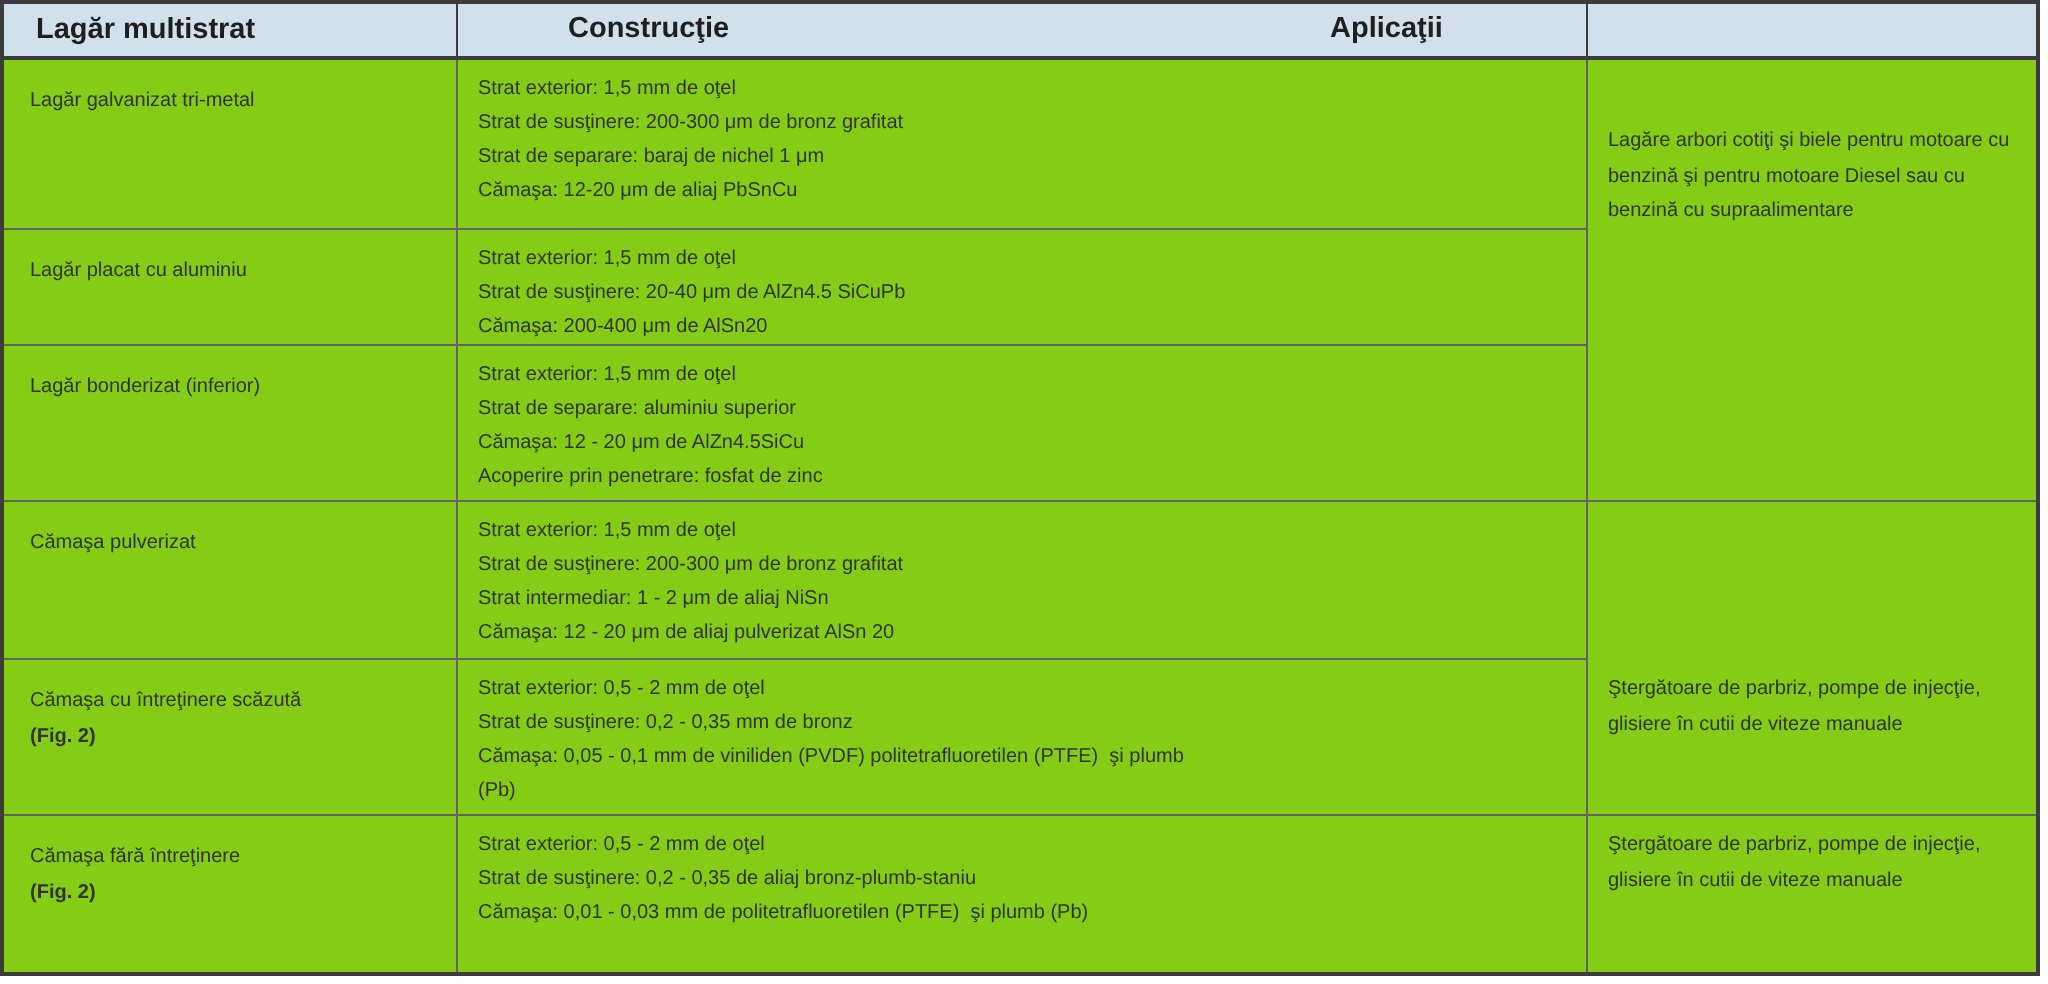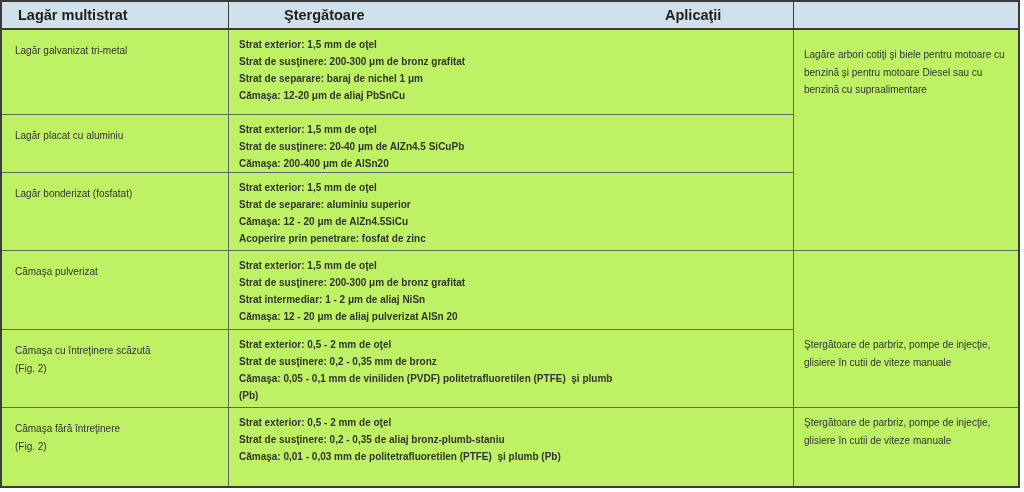--- a/index.html
+++ b/index.html
@@ -14,21 +14,21 @@
     width:1024px;height:492px;overflow:hidden;
     font-family:"Liberation Sans","DejaVu Sans",sans-serif;
     color:var(--text);
   }
   .table{
     width:1020px;height:488px;
     display:grid;
     grid-template-columns:227px 565px 1fr;
     grid-template-rows:28px 85px 58px 78px 79px 78px 78px;
     border:2px solid var(--line-dark);
-    background:#bef264;
+    background:#84cc16;
   }
   .cell{
     border-right:1px solid var(--line);
     border-bottom:1px solid var(--line);
     font-size:10px;
     line-height:17px;
     overflow:hidden;
   }
   .c3{border-right:none;}
   .lastrow{border-bottom:none;}
@@ -44,46 +44,45 @@
   }
   .header.h1{padding-left:16px;}
   .header.h2{position:relative;}
   .hlabel{position:absolute;top:50%;transform:translateY(-50%);white-space:nowrap;}
   .hlabel.construct{left:55px;}
   .hlabel.apps{left:436px;}
   .name{
     padding:12px 10px 0 13px;
     line-height:18px;
   }
-  .name .note{font-weight:400;}
+  .name .note{font-weight:700;}
   .cons{
     padding:6px 10px 16px 10px;
     line-height:17px;
     white-space:pre-line;
-    font-weight:bold;
   }
   .app{
     padding:6px 8px 0 10px;
     line-height:17.5px;
   }
   .app.merged{
     grid-area:2 / 3 / 5 / 4;
-    padding-top:16px;
+    padding-top:32px;
   }
 </style>
 </head>
 <body>
 
 <div class="table">
 
   <div class="cell header h1" style="grid-area:1/1">
     <span>Lagăr multistrat</span>
   </div>
   <div class="cell header h2" style="grid-area:1/2">
-    <span class="hlabel construct">Ştergătoare</span>
+    <span class="hlabel construct">Construcţie</span>
     <span class="hlabel apps">Aplicaţii</span>
   </div>
   <div class="cell header c3" style="grid-area:1/3"></div>
 
   <div class="cell name" style="grid-area:2/1">
     <div>Lagăr galvanizat tri-metal</div>
   </div>
   <div class="cell cons" style="grid-area:2/2">Strat exterior: 1,5 mm de oţel
 Strat de susţinere: 200-300 μm de bronz grafitat
 Strat de separare: baraj de nichel 1 μm
@@ -91,21 +90,21 @@
   <div class="cell app merged c3">Lagăre arbori cotiţi şi biele pentru motoare cu benzină şi pentru motoare Diesel sau cu benzină cu supraalimentare</div>
 
   <div class="cell name" style="grid-area:3/1">
     <div>Lagăr placat cu aluminiu</div>
   </div>
   <div class="cell cons" style="grid-area:3/2">Strat exterior: 1,5 mm de oţel
 Strat de susţinere: 20-40 μm de AlZn4.5 SiCuPb
 Cămaşa: 200-400 μm de AlSn20</div>
 
   <div class="cell name" style="grid-area:4/1">
-    <div>Lagăr bonderizat (fosfatat)</div>
+    <div>Lagăr bonderizat (inferior)</div>
   </div>
   <div class="cell cons" style="grid-area:4/2">Strat exterior: 1,5 mm de oţel
 Strat de separare: aluminiu superior
 Cămaşa: 12 - 20 μm de AlZn4.5SiCu
 Acoperire prin penetrare: fosfat de zinc</div>
 
   <div class="cell name" style="grid-area:5/1">
     <div>Cămaşa pulverizat</div>
   </div>
   <div class="cell cons" style="grid-area:5/2">Strat exterior: 1,5 mm de oţel

